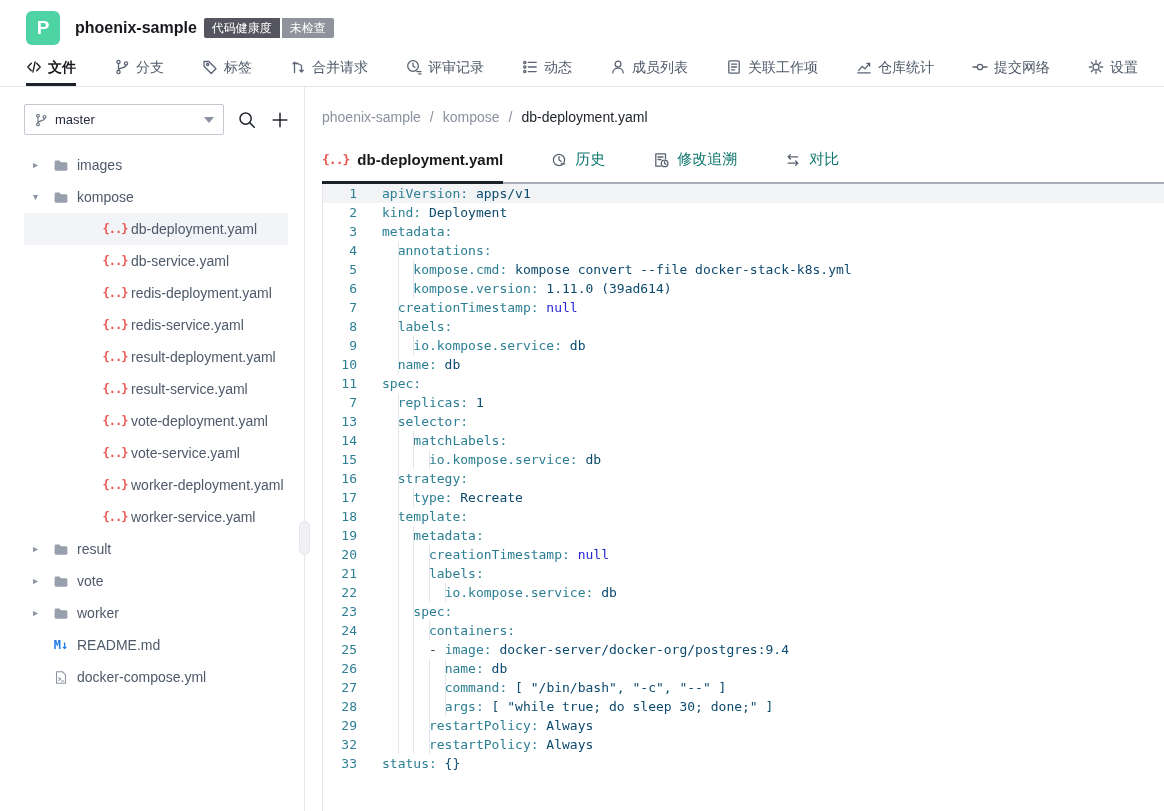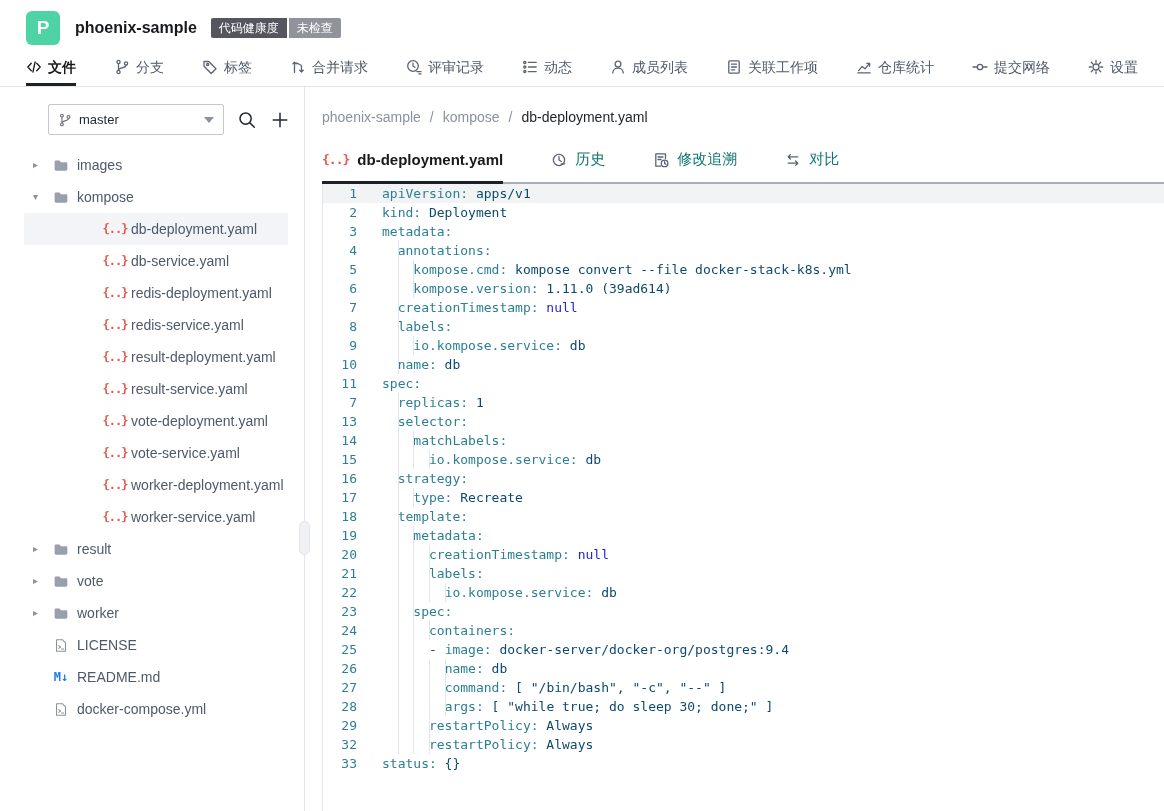--- a/index.html
+++ b/index.html
@@ -9,38 +9,38 @@
   .icon16 { width:16px; height:16px; color:#5b6372; }
   .icon16 svg { width:16px; height:16px; fill:none; stroke:currentColor; stroke-width:1.3;
     stroke-linecap:round; stroke-linejoin:round; }
 
   
   .header { border-bottom:1px solid #e5e6eb; }
   .header-top { display:flex; align-items:center; padding:11px 0 8px 26px; }
   .logo { width:34px; height:34px; border-radius:6px; background:#4ed3a5; color:#fff;
     font-weight:bold; font-size:19px; display:flex; align-items:center; justify-content:center; cursor:pointer; }
   .project-name { font-size:16px; font-weight:bold; margin-left:15px; color:#17191c; }
-  .badges { display:flex; margin-left:14px; gap:2px; }
+  .badges { display:flex; margin-left:7px; gap:2px; }
   .badge { font-size:12px; color:#fff; padding:2px 8px; line-height:16px; }
   .badge.dark { background:#54555f; border-radius:2px 0 0 2px; }
   .badge.light { background:#90939b; border-radius:0 2px 2px 0; }
 
   .nav { display:flex; gap:38px; padding:6px 0 0 26px; }
   .nav-item { display:flex; align-items:center; gap:6px; font-size:14px; color:#4e5969;
     padding-bottom:11px; position:relative; cursor:pointer; white-space:nowrap; }
   .nav-item .lbl { line-height:16px; }
   .nav-item.active { color:#17191c; font-weight:bold; }
   .nav-item.active .icon16 { color:#17191c; }
   .nav-item.active::after { content:""; position:absolute; left:0; right:0; bottom:0;
     height:3px; background:#1d2129; }
 
   
   .body { display:flex; height:727px; }
   .sidebar { width:305px; flex:0 0 305px; border-right:1px solid #e5e6eb; position:relative; }
-  .sidebar-toolbar { display:flex; align-items:center; padding:17px 14px 0 24px;margin-left:24px; }
+  .sidebar-toolbar { display:flex; align-items:center; padding:17px 14px 0 24px; }
   .branch-select { flex:1; height:31px; border:1px solid #c4c8cf; border-radius:2px;
     display:flex; align-items:center; padding:0 9px; cursor:pointer; background:#fff; }
   .branch-select .bname { font-size:13px; color:#252b3a; margin-left:7px; flex:1; }
   .bicon { width:14px; height:14px; color:#6b7280; }
   .bicon svg { width:14px; height:14px; fill:none; stroke:currentColor; stroke-width:1.3; }
   .bcaret { width:0; height:0; border-left:5px solid transparent; border-right:5px solid transparent;
     border-top:6px solid #8a919f; }
   .tool-icon { width:20px; height:20px; margin-left:13px; color:#23272f; cursor:pointer; }
   .tool-icon svg { width:20px; height:20px; fill:none; stroke:currentColor; stroke-width:1.5;
     stroke-linecap:round; }
@@ -318,30 +318,20 @@
             <span class="caret">▸</span>
             <span class="ticon folder">
               <svg viewBox="0 0 16 16">
                 <path d="M1.2 4.1c0-.8.6-1.4 1.4-1.4h3.7l1.6 1.7h5.5c.8 0 1.4.6 1.4 1.4v6.3c0 .8-.6 1.4-1.4 1.4H2.6c-.8 0-1.4-.6-1.4-1.4z"></path>
               </svg>
             </span>
             <span class="tlabel">worker</span>
           </div>
           <div class="tree-row">
             <span class="caret"></span>
-            <span class="ticon file">
-              <svg viewBox="0 0 16 16">
-                <path d="M3.2 1.8h6.3l3.3 3.3v9.1H3.2z"></path>
-                <path d="M5.6 8.1l2 1.5-2 1.5M8.6 11.8h2.3"></path>
-              </svg>
-            </span>
-            <span class="tlabel">LICENSE</span>
-          </div>
-          <div class="tree-row">
-            <span class="caret"></span>
             <span class="ticon txt-icon md-ic">M↓</span>
             <span class="tlabel">README.md</span>
           </div>
           <div class="tree-row">
             <span class="caret"></span>
             <span class="ticon file">
               <svg viewBox="0 0 16 16">
                 <path d="M3.2 1.8h6.3l3.3 3.3v9.1H3.2z"></path>
                 <path d="M5.6 8.1l2 1.5-2 1.5M8.6 11.8h2.3"></path>
               </svg>

